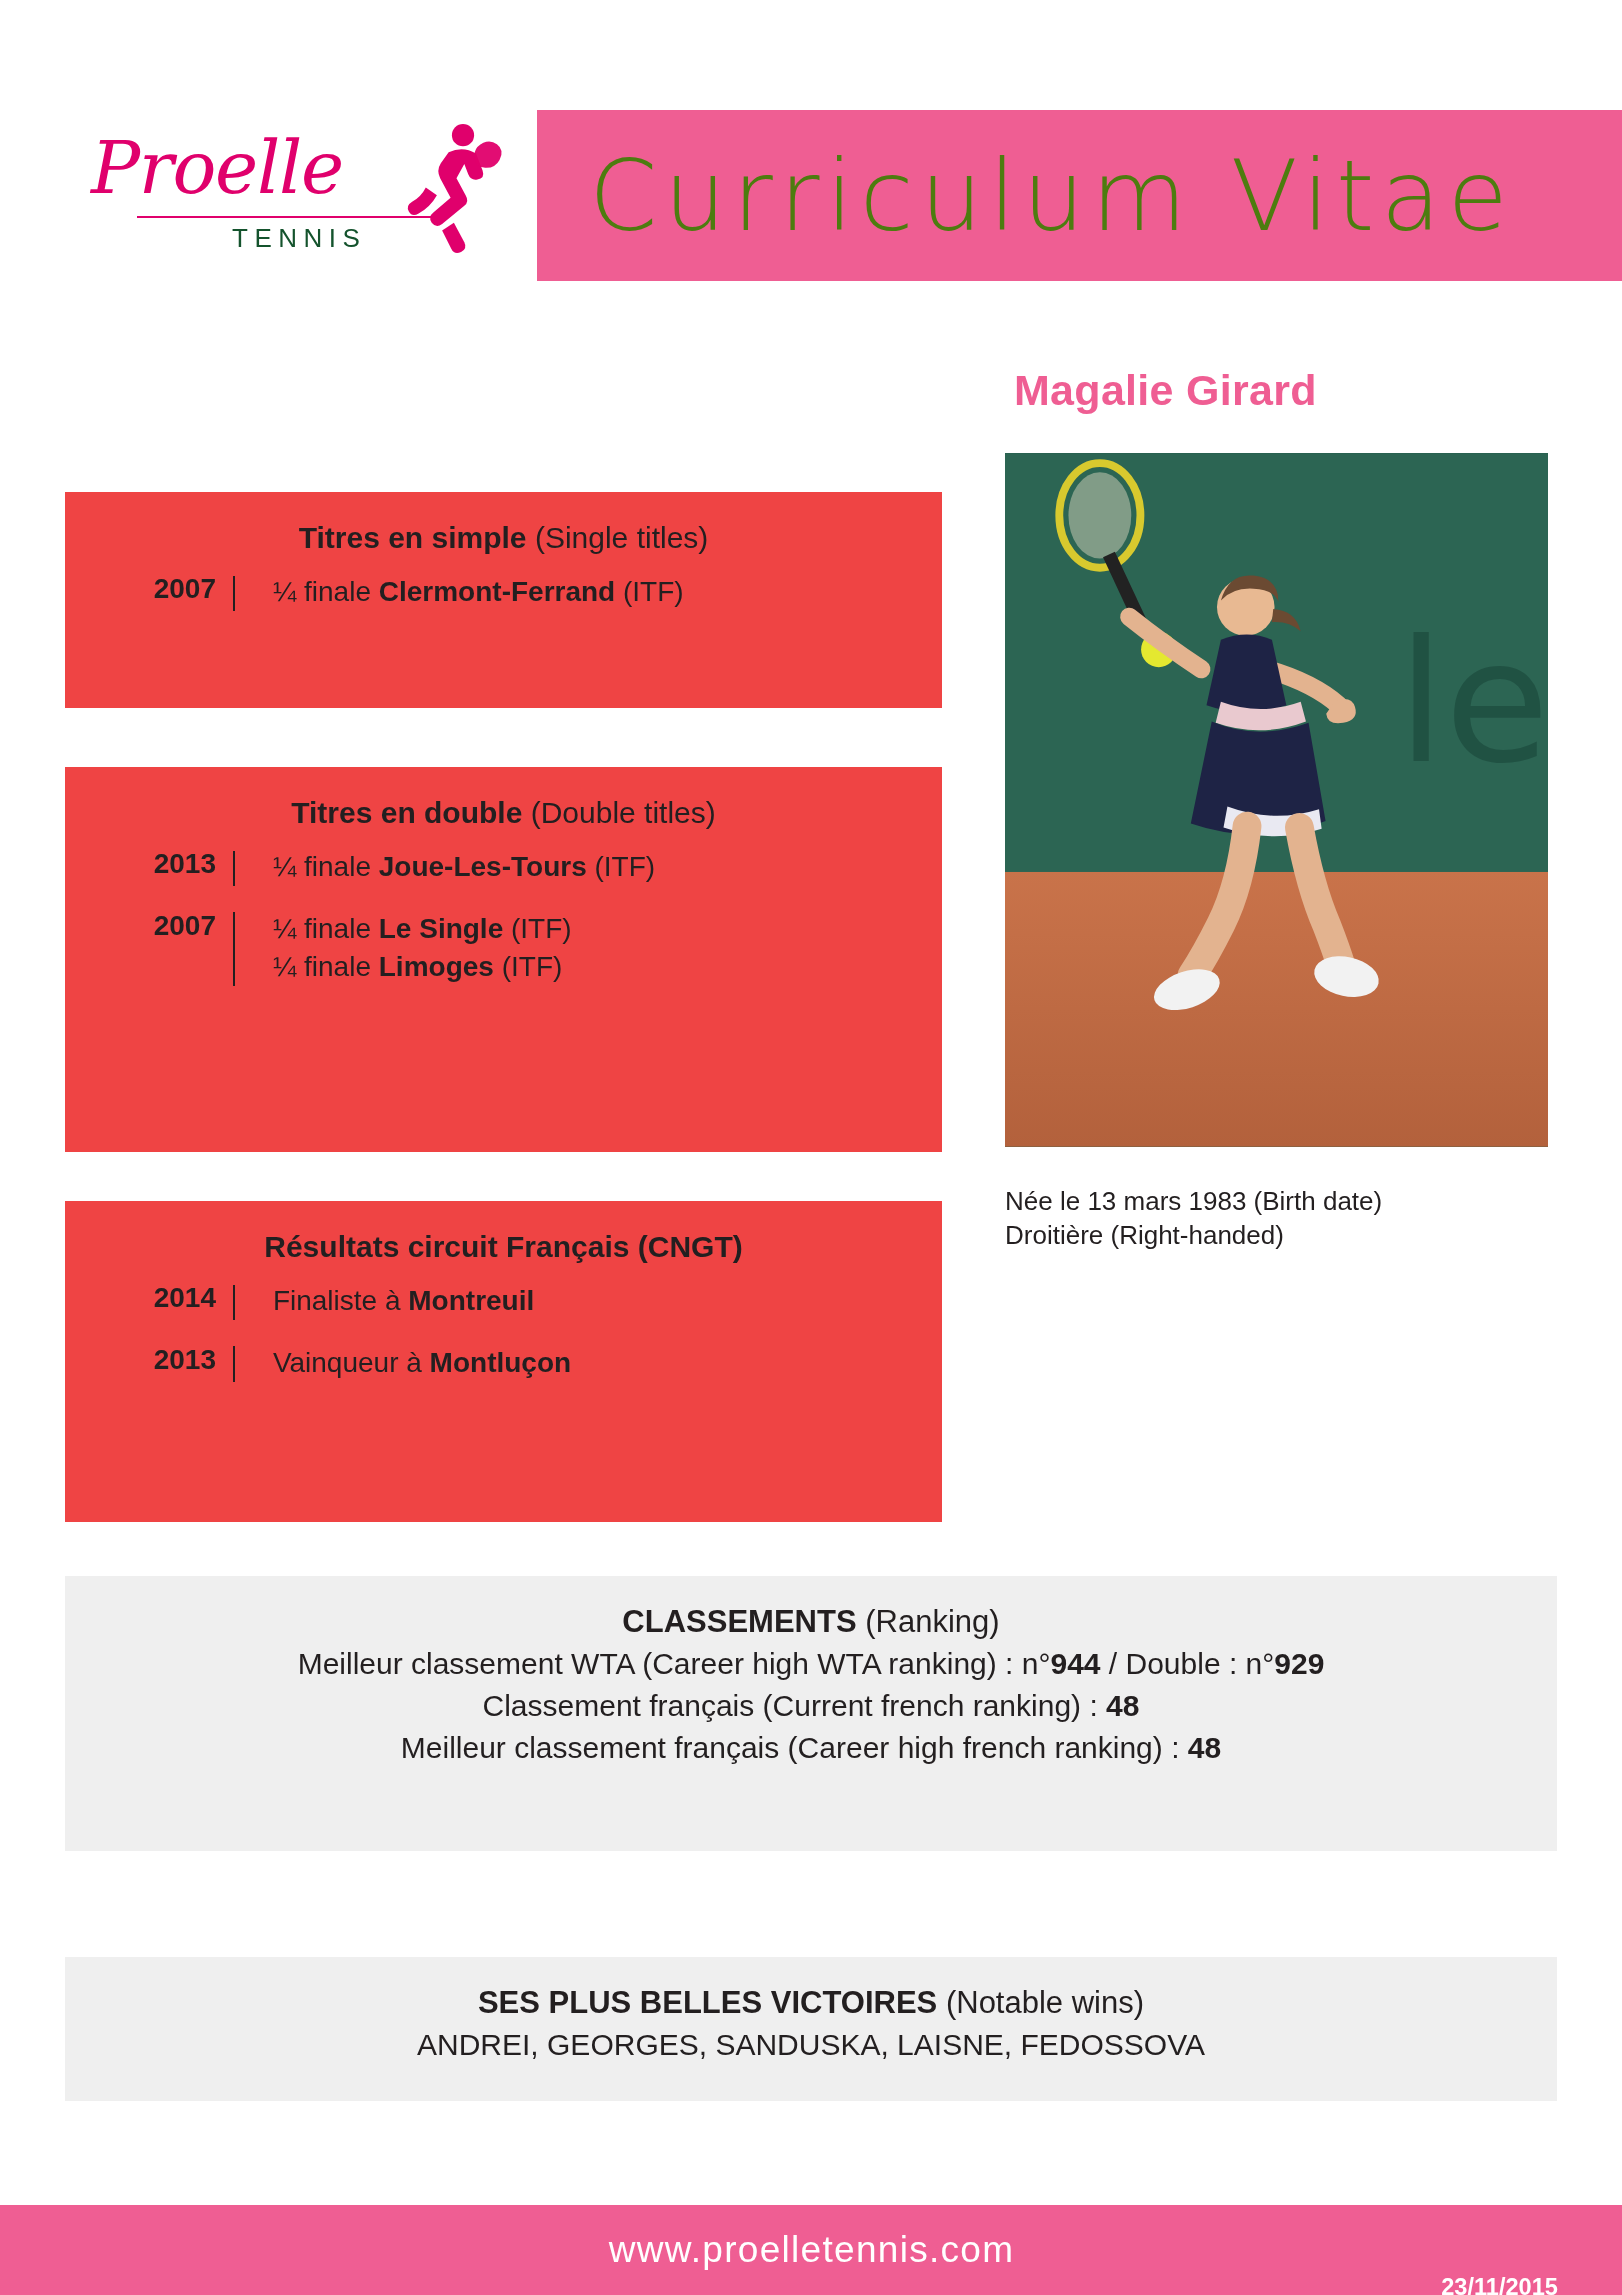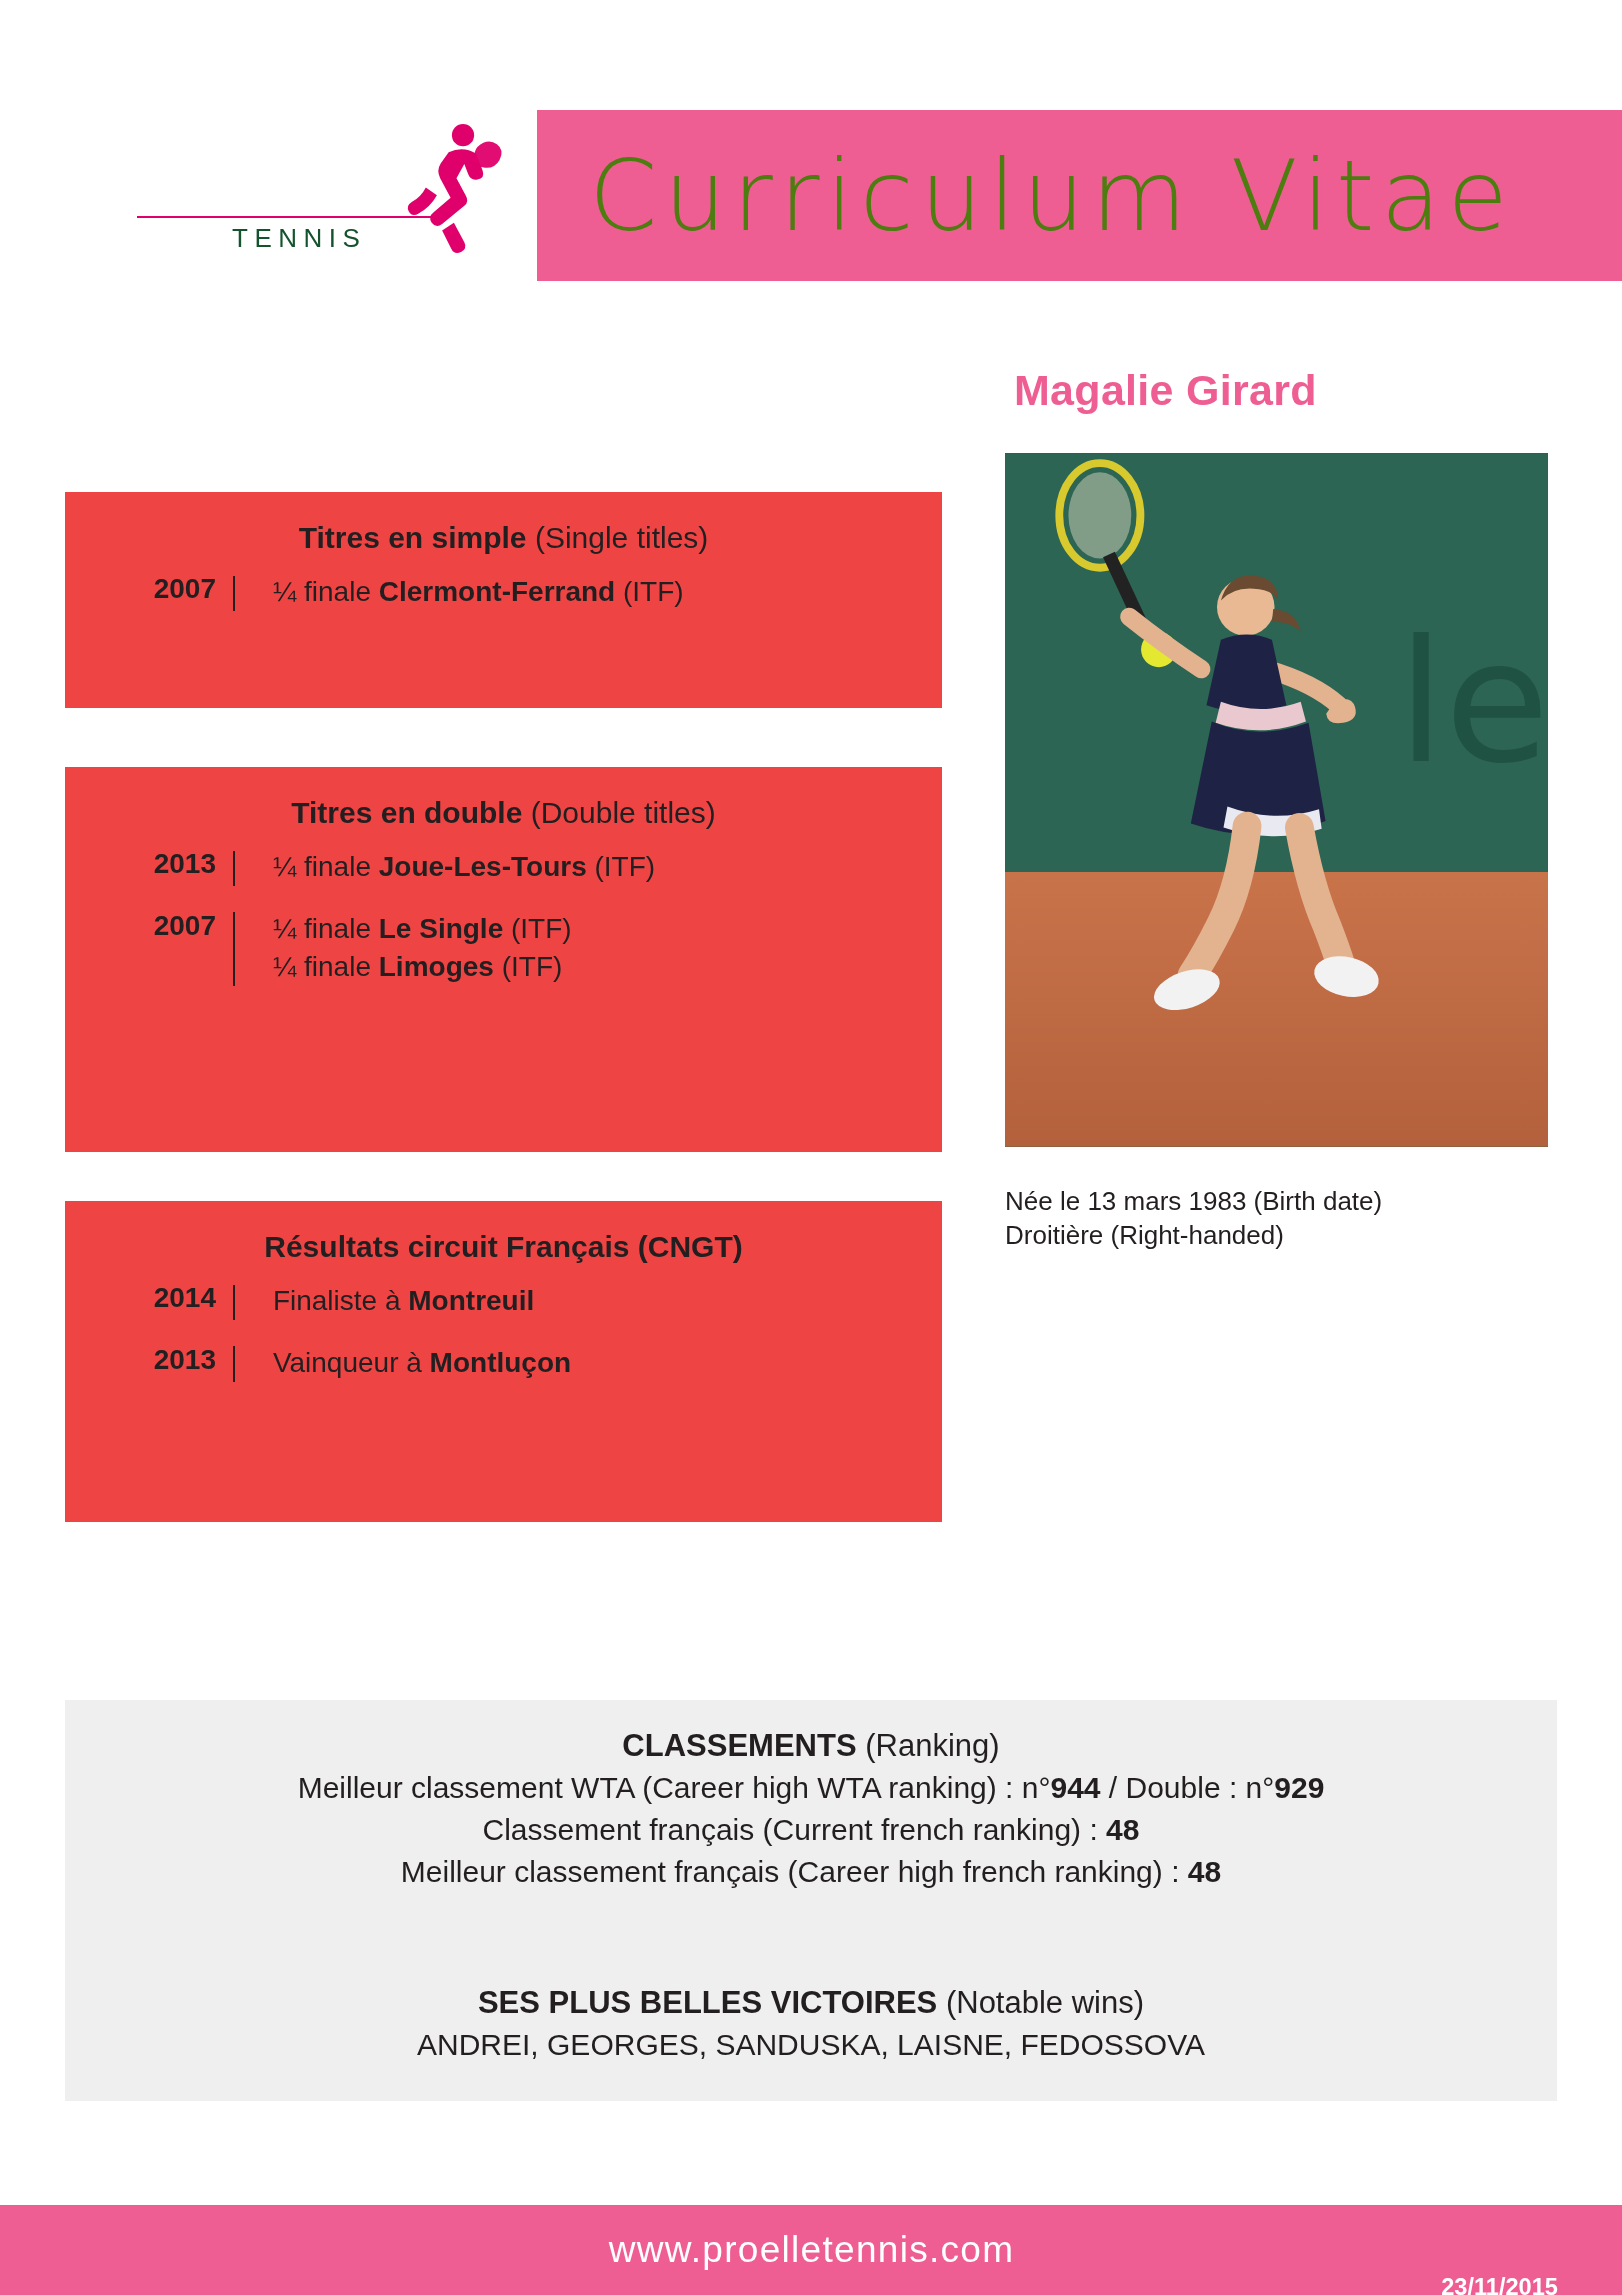--- a/index.html
+++ b/index.html
@@ -173,21 +173,21 @@
   #panel-cngt    { top: 1201px; height: 321px; }
 
   
   .wide-panel {
     position: absolute;
     left: 65px;
     width: 1492px;
     background: #efefef;
     text-align: center;
   }
-  #panel-rankings { top: 1700px; height: 275px; }
+  #panel-rankings { top: 1576px; height: 275px; }
   #panel-wins     { top: 1957px; height: 144px; }
 
   .wide-title {
     font-size: 31px;
     padding-top: 27.5px;
     padding-bottom: 3.9px;
   }
   .wide-title b { font-weight: bold; }
   .wide-line {
     font-size: 30px;
@@ -228,20 +228,21 @@
   }
 </style>
 </head>
 <body>
 
 <div class="header">
   <div class="header-band"></div>
   <div class="header-title">Curriculum Vitae</div>
 
   <div class="logo">
+    <div class="logo-word">Proelle</div>
     <div class="logo-rule"></div>
     <div class="logo-sub">TENNIS</div>
     <div class="logo-figure">
       <svg width="124" height="144" viewBox="0 0 190 220" xmlns="http://www.w3.org/2000/svg">
         <g fill="#e0006c">
           <circle cx="118" cy="26" r="17"></circle>
           <path d="M96 52 q22 -10 42 2 l10 26 q4 12 -8 14 q-10 2 -14 -8 l-6 -16 l-12 22 l14 26 q6 10 -2 16 l-34 28 q-9 7 -16 -2 q-6 -9 3 -16 l26 -22 l-16 -30 q-6 -12 1 -23 z"></path>
           <path d="M78 118 q-10 18 -28 28 q-10 6 -15 -3 q-5 -9 5 -15 q14 -8 21 -22 z"></path>
           <path d="M104 160 l16 30 q5 10 -5 15 q-10 5 -15 -5 l-14 -28 z"></path>
           <path d="M140 44 q16 -14 30 -4 q12 9 4 24 q-7 13 -22 12 q-14 -1 -16 -14 q-2 -11 4 -18 z" opacity="0.95"></path>

